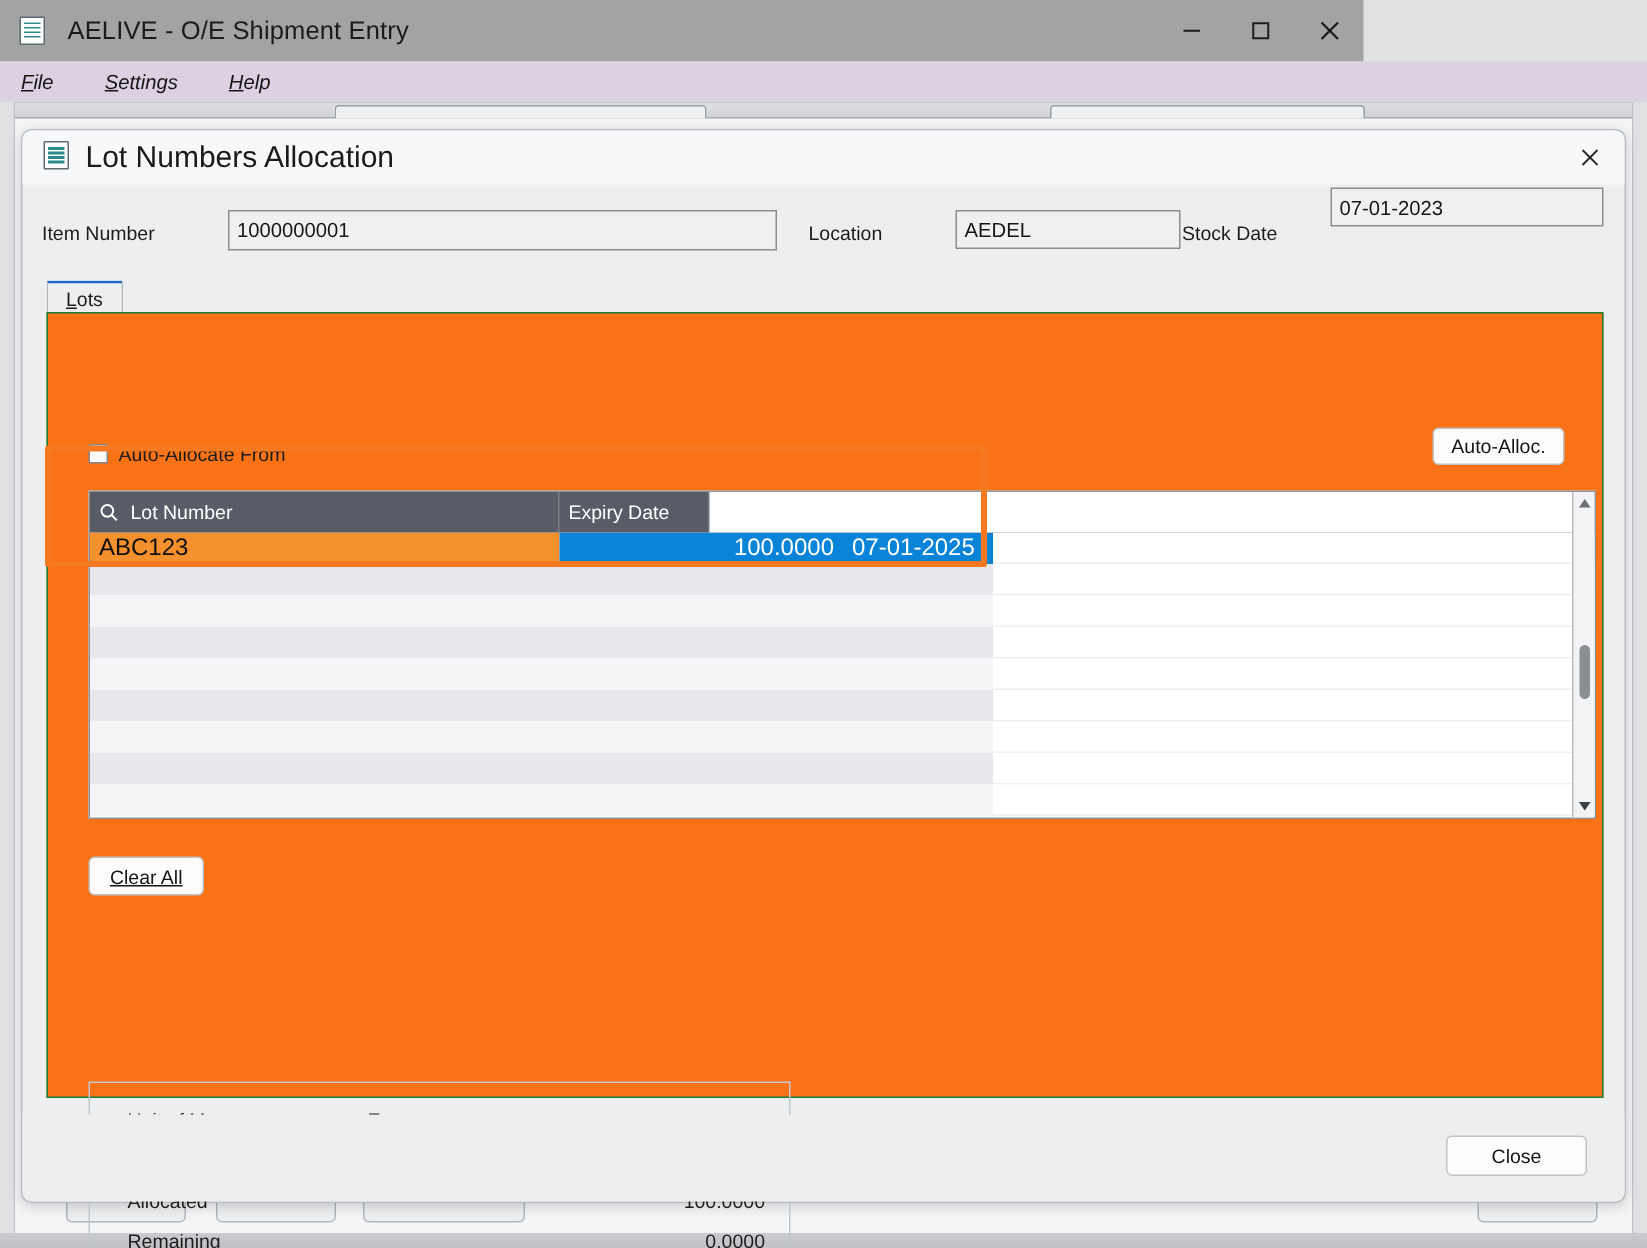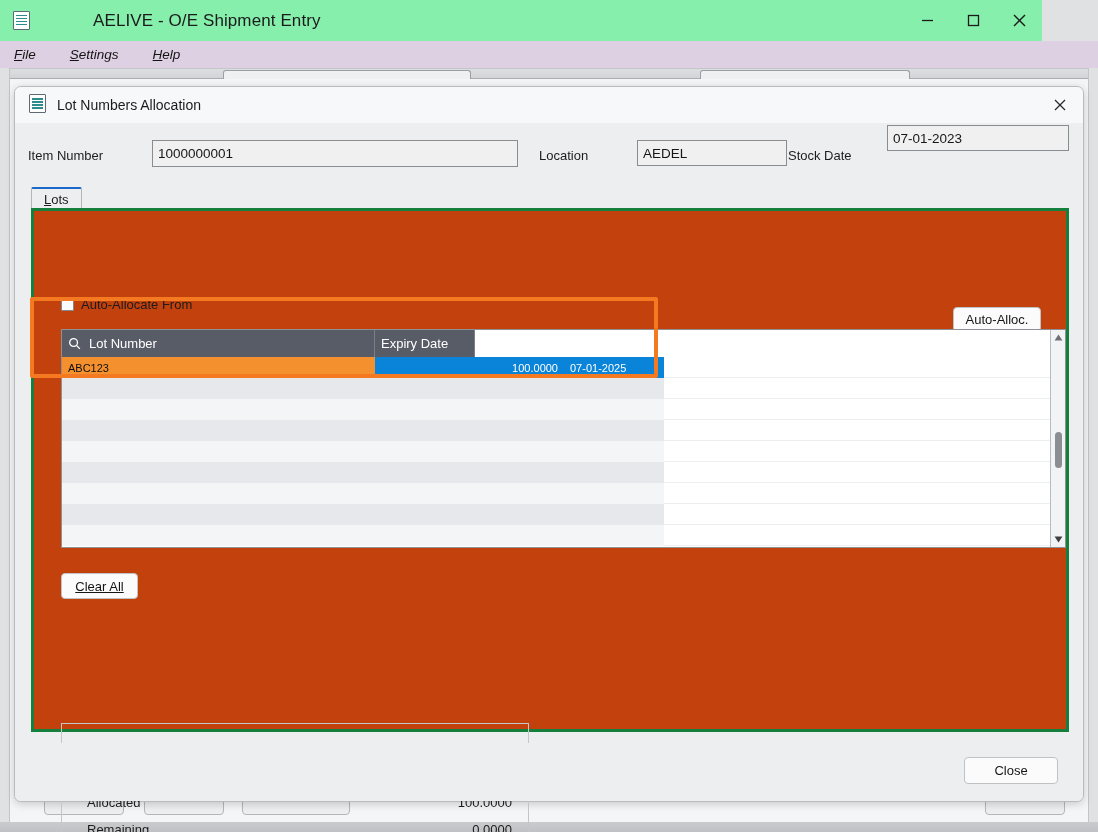--- a/index.html
+++ b/index.html
@@ -20,25 +20,24 @@
   
   .app-window {
     position: absolute;
     left: 0; top: 0;
     width: 1098px; height: 832px;
     background: #dfe1e3;
   }
   .app-titlebar {
     position: absolute;
     left: 0; top: 0;
-    width: 1042px; height: 41px;
-    background: #86efac;
-    display: flex;
-    align-items: center;
-    gap: 48px;
+    width: 909px; height: 41px;
+    background: #a3a3a3;
+    display: flex;
+    align-items: center;
   }
   .app-title-icon {
     margin-left: 13px;
     width: 19px; height: 20px;
     position: relative;
   }
   .doc-icon {
     width: 17px; height: 19px;
     border: 1px solid #5d6b70;
     background: #fdfdfd;
@@ -158,21 +157,21 @@
     width: 100%; height: 36px;
     background: #f6f8fa;
     border-radius: 6px 6px 0 0;
     display: flex;
     align-items: center;
     box-sizing: border-box;
   }
   .dlg-title-icon { margin-left: 14px; }
   .dlg-title-text {
     margin-left: 11px;
-    font-size: 14px;
+    font-size: 20px;
     color: #1b1b1b;
   }
   .dlg-close {
     position: absolute;
     right: 6px; top: 4px;
     width: 34px; height: 28px;
     display: flex; align-items: center; justify-content: center;
     color: #2a2a2a;
   }
 
@@ -216,22 +215,22 @@
     align-items: center;
     font-size: 13px;
     color: #1c1c1c;
     border-radius: 2px 2px 0 0;
   }
   .tab u { text-decoration: underline; }
   .tab-body {
     position: absolute;
     left: 16px; top: 121px;
     width: 1038px; height: 524px;
-    background: #c2410c;
-    border: 3px solid #15803d;
+    background: #f97316;
+    border: 1px solid #15803d;
     box-sizing: border-box;
   }
 
   
   .checkbox-row {
     position: absolute;
     left: 27px; top: 86px;
     display: flex;
     align-items: center;
   }
@@ -298,21 +297,21 @@
   }
   .grow {
     display: flex;
     height: 21px;
     box-sizing: border-box;
   }
   .gcell {
     height: 21px;
     display: flex;
     align-items: center;
-    font-size: 11px;
+    font-size: 16px;
     box-sizing: border-box;
     padding: 0 6px;
     white-space: nowrap;
     overflow: hidden;
   }
   .gcell.num { justify-content: flex-end; }
   .grow.selected .gcell { background: #0a84d8; color: #ffffff; }
   .grow.selected .gcell.focused { background: #f5902f; color: #101010; }
   .grow.alt-a { background: #e6e8eb; }
   .grow.alt-b { background: #f4f5f7; }
@@ -465,21 +464,21 @@
         </div>
     </div>
 
     <div class="tab-body">
 
       <div class="checkbox-row">
         <span class="cbox"></span>
         <span class="cbox-label">Auto-Allocate From</span>
       </div>
 
-      <div class="btn" style="right:25px; top:96px; width:88px; height:25px;">Auto-Alloc.</div>
+      <div class="btn" style="right:25px; top:76px; width:88px; height:25px;">Auto-Alloc.</div>
 
       <div class="grid-wrap">
 
         <div class="grid-header" style="width:100%;">
           <div class="gh-cell" style="width:313px;">
             <span style="display:inline-flex;margin-right:8px;">
               <svg width="13" height="13" viewBox="0 0 14 14">
                   <circle cx="6" cy="6" r="4.2" fill="none" stroke="#ffffff" stroke-width="1.4"></circle>
                   <line x1="9.2" y1="9.2" x2="12.8" y2="12.8" stroke="#ffffff" stroke-width="1.4"></line>
                 </svg>

